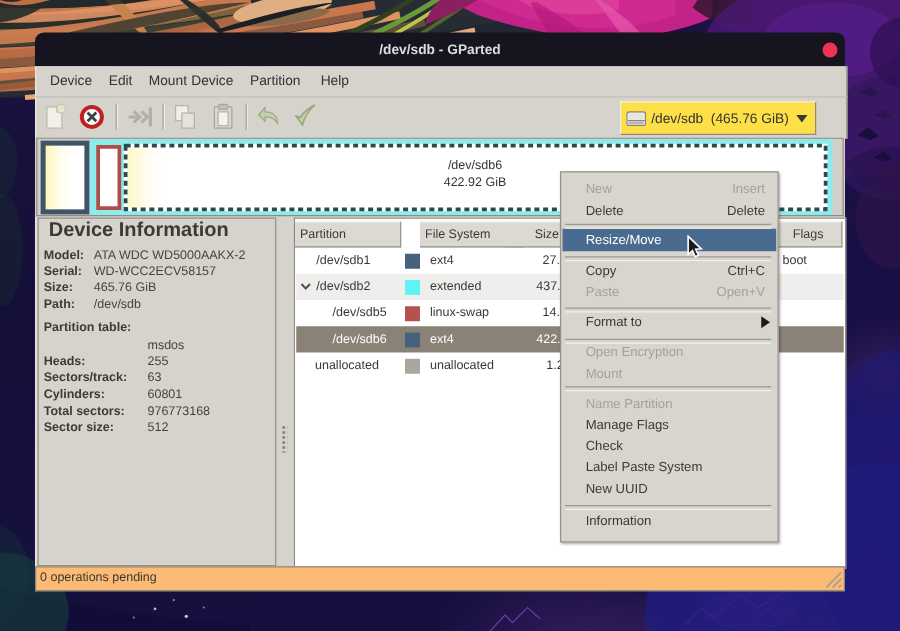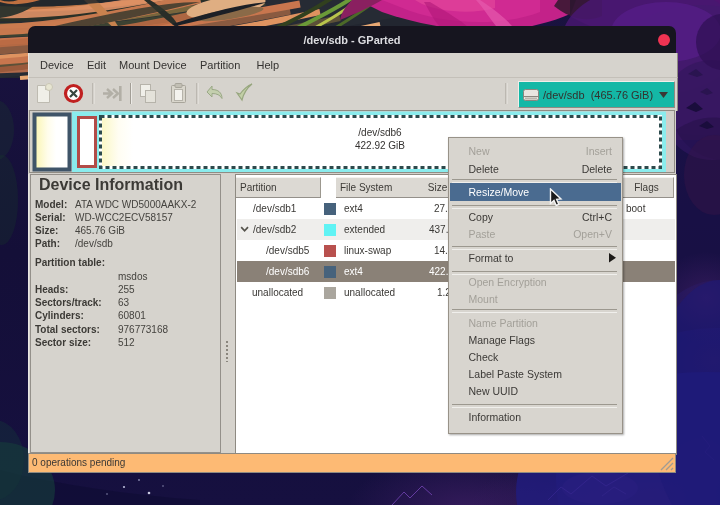--- a/index.html
+++ b/index.html
@@ -179,21 +179,21 @@
         <rect x="168.5" y="5" width="1" height="21" fill="#eceae6"></rect>
 
    <path d="M182,21 c0,-6 4,-9 9,-9 M182,21 l-4,-5 M182,21 l6,-2" stroke="#b5c2a2" stroke-width="0" fill="none"></path>
    <path d="M178,14 l5,-6 l0,3.5 c6,0 10,3 10,9 c-2,-3.5 -5,-5 -10,-5 l0,3.5 z" fill="#c4cfae" stroke="#9aa886" stroke-width="1"></path>
 
    <path d="M208,15 l5,7 c2,-8 5,-12 10,-16 c-5,2 -9,6 -12,10 z" fill="#c2cfa6" stroke="#97a67e" stroke-width="1.2"></path>
 
    <rect x="476.5" y="5" width="1" height="21" fill="#a29e96"></rect>
         <rect x="477.5" y="5" width="1" height="21" fill="#eceae6"></rect>
   </svg>
-  <div class="abs" style="left:489px;top:3px;width:155px;height:25px;background:#14b8a6;border:1px solid #8e8a82;border-top-color:#f0eeea;border-left-color:#f0eeea">
+  <div class="abs" style="left:467px;top:3px;width:155px;height:25px;background:#fde047;border:1px solid #8e8a82;border-top-color:#f0eeea;border-left-color:#f0eeea">
    <svg class="abs" style="left:4px;top:5px" width="16" height="14" viewBox="0 0 16 14">
     <rect x="0.5" y="2.5" width="15" height="11" rx="2" fill="#e8e6e0" stroke="#8a867e" stroke-width="1"></rect>
     <path d="M1,9.5 h14" stroke="#8a867e" stroke-width="1"></path>
     <rect x="2" y="10.5" width="12" height="2" fill="#b8b5ac"></rect>
    </svg>
    <div class="abs" style="left:24px;top:0;height:25px;line-height:26px;font-size:11px;color:#33312e;white-space:nowrap">/dev/sdb&nbsp;&nbsp;(465.76 GiB)</div>
    <svg class="abs" style="right:5px;top:9px" width="10" height="8">
           <path d="M0,1 h9 l-4.5,6 z" fill="#3a3835"></path>
         </svg>
   </div>

